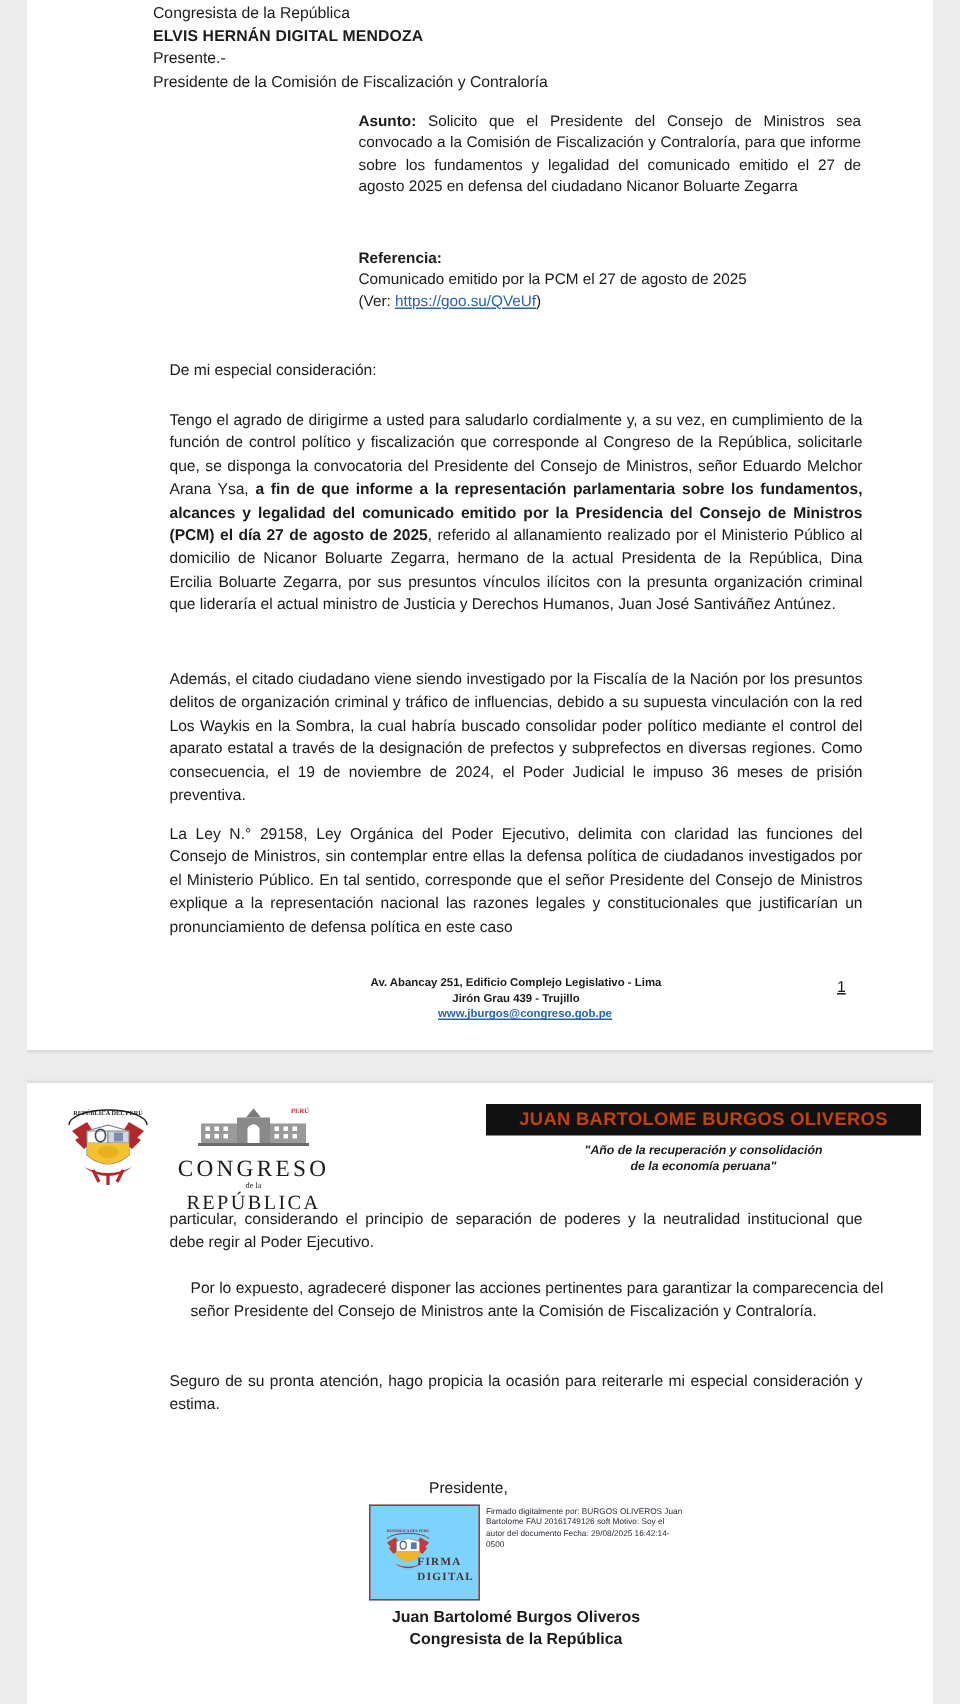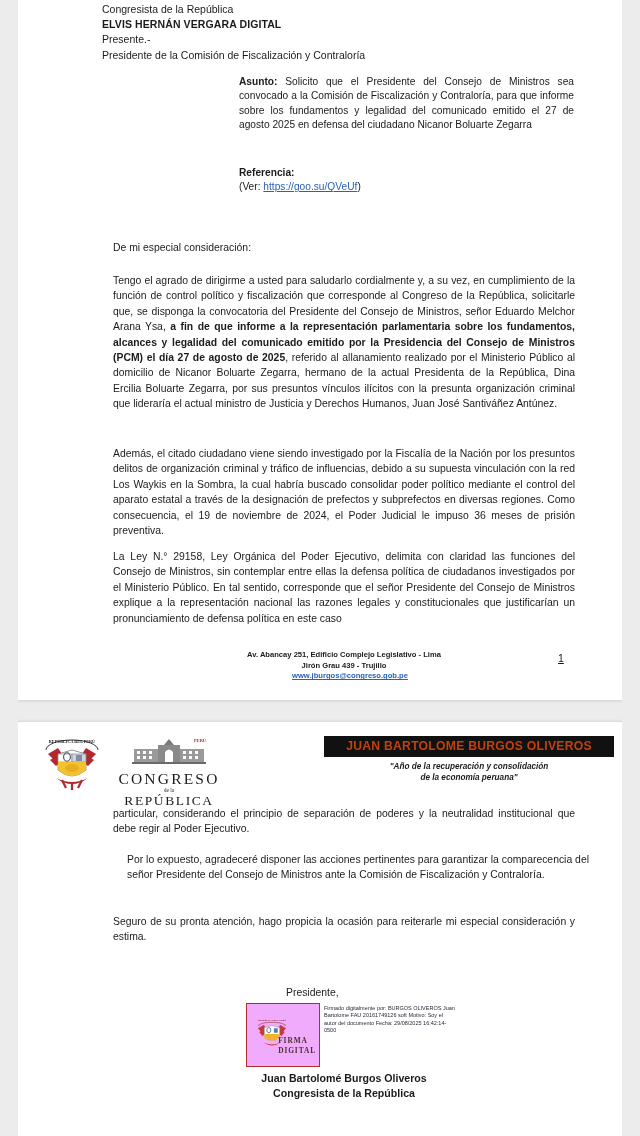--- a/index.html
+++ b/index.html
@@ -177,21 +177,21 @@
   .atentamente {
     position: absolute; left: 268px; top: 265px;
     font-size: 10.4px; color: #1b1b1b;
   }
   .sigstamp {
     position: absolute;
     left: 228px; top: 281px;
     width: 74px; height: 64px;
     border: 1.3px solid #b03030;
     box-sizing: border-box;
-    background: #f0abfc;
+    background: #7dd3fc;
   }
   .sigstamp .firma-txt {
     position: absolute; right: 3px; top: 32px;
     font-family: "Liberation Serif", serif;
     font-size: 7.4px; font-weight: bold; letter-spacing: .9px;
     color: #4a3030; line-height: 9.5px; text-align: left;
   }
   .sigtext {
     position: absolute;
     left: 306px; top: 283px;
@@ -213,31 +213,32 @@
 </style>
 </head>
 <body>
 
 <div class="viewport">
 
   <div class="page page-1">
 
     <div class="addressee">
       <div>Congresista de la República</div>
-      <div class="bold">ELVIS HERNÁN VERGARA DIGITAL</div>
+      <div class="bold">ELVIS HERNÁN DIGITAL MENDOZA</div>
       <div>Presente.-</div>
       <div>Presidente de la Comisión de Fiscalización y Contraloría</div>
     </div>
 
     <div class="block-indent asunto">
       <span class="b">Asunto:</span><span> Solicito que el Presidente del Consejo de Ministros sea convocado a la Comisión de Fiscalización y Contraloría, para que informe sobre los fundamentos y legalidad del comunicado emitido el 27 de agosto 2025 en defensa del ciudadano Nicanor Boluarte Zegarra</span>
     </div>
 
     <div class="block-indent referencia">
       <div class="b">Referencia:</div>
+      <div>Comunicado emitido por la PCM el 27 de agosto de 2025</div>
       <div><span>(Ver: </span><a class="link" href="#">https://goo.su/QVeUf</a><span>)</span></div>
     </div>
 
     <div class="salut">De mi especial consideración:</div>
 
     <div class="para p1">
       <span>Tengo el agrado de dirigirme a usted para saludarlo cordialmente y, a su vez, en cumplimiento de la función de control político y fiscalización que corresponde al Congreso de la República, solicitarle que, se disponga la convocatoria del Presidente del Consejo de Ministros, señor Eduardo Melchor Arana Ysa, </span><span class="b">a fin de que informe a la representación parlamentaria sobre los fundamentos, alcances y legalidad del comunicado emitido por la Presidencia del Consejo de Ministros (PCM) el día 27 de agosto de 2025</span><span>, referido al allanamiento realizado por el Ministerio Público al domicilio de Nicanor Boluarte Zegarra, hermano de la actual Presidenta de la República, Dina Ercilia Boluarte Zegarra, por sus presuntos vínculos ilícitos con la presunta organización criminal que lideraría el actual ministro de Justicia y Derechos Humanos, Juan José Santiváñez Antúnez.</span>
     </div>
 
     <div class="para p2">Además, el citado ciudadano viene siendo investigado por la Fiscalía de la Nación por los presuntos delitos de organización criminal y tráfico de influencias, debido a su supuesta vinculación con la red Los Waykis en la Sombra, la cual habría buscado consolidar poder político mediante el control del aparato estatal a través de la designación de prefectos y subprefectos en diversas regiones. Como consecuencia, el 19 de noviembre de 2024, el Poder Judicial le impuso 36 meses de prisión preventiva.</div>

